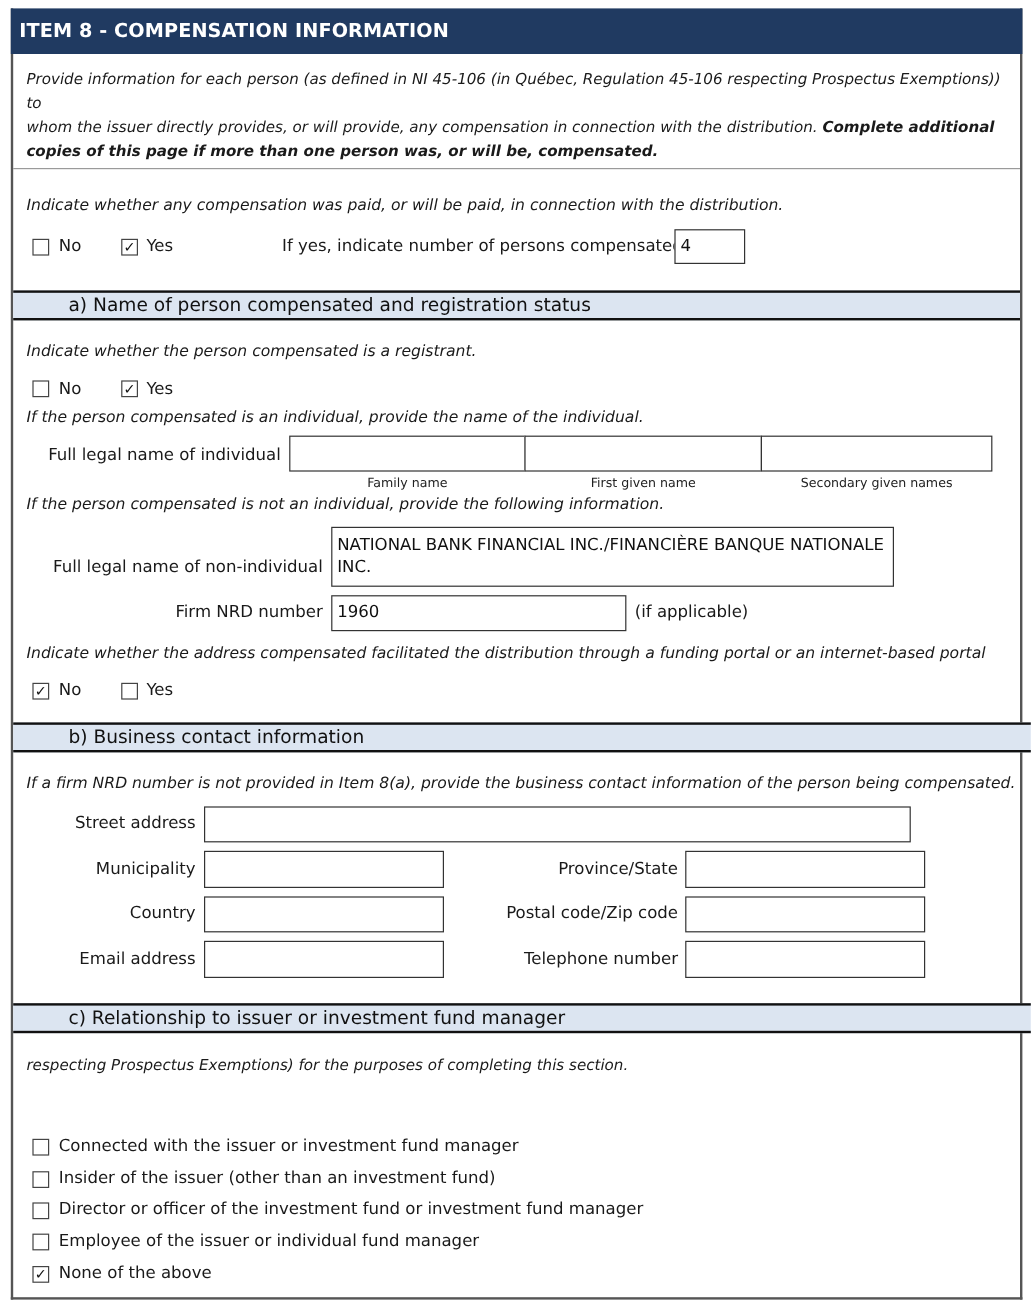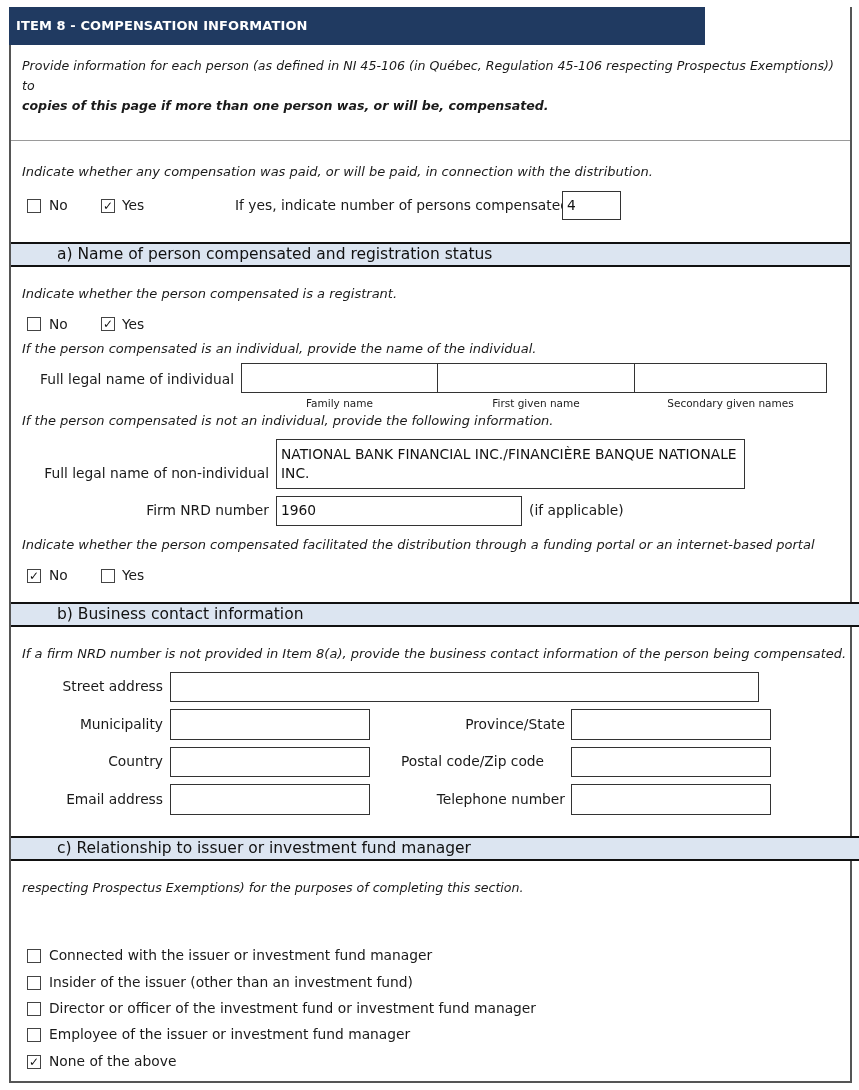--- a/index.html
+++ b/index.html
@@ -1,22 +1,22 @@
 <!DOCTYPE html>
 <html><head>
 <meta charset="utf-8">
 <style>
   html, body { margin:0; padding:0; background:#ffffff; }
   body { width:859px; height:1090px; position:relative; overflow:hidden;
          font-family:"DejaVu Sans", "Liberation Sans", sans-serif; color:#1a1a1a; }
   .frame { position:absolute; left:9px; top:7px; width:843px; height:1076px;
            border:2px solid #555555; border-top:none; box-sizing:border-box; }
   .abs { position:absolute; }
-  .hdr { position:absolute; left:9px; top:7px; width:696px; height:38px;
-         background:#203a61; color:#ffffff; font-weight:bold; font-size:13px;
+  .hdr { position:absolute; left:9px; top:7px; width:843px; height:38px;
+         background:#203a61; color:#ffffff; font-weight:bold; font-size:16px;
          line-height:38px; padding-left:7px; box-sizing:border-box; letter-spacing:0.1px; }
   .intro { font-size:12.6px; font-style:italic; line-height:20px; color:#1a1a1a; }
   .intro b { font-weight:bold; }
   .hr-gray { position:absolute; left:11px; width:839px; height:1px; background:#9a9a9a; }
   .secbar { position:absolute; left:11px; width:839px; height:21px; background:#dce5f1;
             border-top:2px solid #111111; border-bottom:2px solid #111111;
             font-size:15.5px; line-height:21px; color:#111111; }
   .secbar span { position:absolute; left:46px; top:0; white-space:nowrap; }
   .ital { font-size:13px; font-style:italic; white-space:nowrap; }
   .lbl { font-size:13.8px; white-space:nowrap; }
@@ -29,20 +29,21 @@
 </style>
 </head>
 <body>
 
 <div class="frame"></div>
 
 <div class="hdr">ITEM 8 - COMPENSATION INFORMATION</div>
 
 <div class="abs intro" style="left:22px; top:56px; width:820px;">
   <div>Provide information for each person (as defined in NI 45-106 (in Québec, Regulation 45-106 respecting Prospectus Exemptions)) to</div>
+  <div><span>whom the issuer directly provides, or will provide, any compensation in connection with the distribution. </span><b>Complete additional</b></div>
   <div><b>copies of this page if more than one person was, or will be, compensated.</b></div>
 </div>
 
 <div class="hr-gray" style="top:140px;"></div>
 
 <div class="abs ital" style="left:22px; top:164px;">Indicate whether any compensation was paid, or will be paid, in connection with the distribution.</div>
 
 <div class="cb" style="left:27px; top:199px;"></div>
 <div class="abs lbl" style="left:49px; top:197px;">No</div>
 <div class="cb" style="left:101px; top:199px;">✓</div>
@@ -77,21 +78,21 @@
 <div class="abs lbl-r" style="left:22px; top:465px; width:247px;">Full legal name of non-individual</div>
 <div class="fld" style="left:276px; top:439px; width:469px; height:50px; padding-top:5px; line-height:19px;">
   <div>NATIONAL BANK FINANCIAL INC./FINANCIÈRE BANQUE NATIONALE</div>
   <div>INC.</div>
 </div>
 
 <div class="abs lbl-r" style="left:22px; top:502px; width:247px;">Firm NRD number</div>
 <div class="fld" style="left:276px; top:496px; width:246px; height:30px; line-height:27px;">1960</div>
 <div class="abs lbl" style="left:529px; top:502px;">(if applicable)</div>
 
-<div class="abs ital" style="left:22px; top:537px;">Indicate whether the person compensated facilitated the distribution through a funding portal or an internet-based portal</div>
+<div class="abs ital" style="left:22px; top:537px;">Indicate whether the address compensated facilitated the distribution through a funding portal or an internet-based portal</div>
 
 <div class="cb" style="left:27px; top:569px;">✓</div>
 <div class="abs lbl" style="left:49px; top:567px;">No</div>
 <div class="cb" style="left:101px; top:569px;"></div>
 <div class="abs lbl" style="left:122px; top:567px;">Yes</div>
 
 <div class="secbar" style="top:602px;padding-left:44px;">
     <span>b) Business contact information</span>
   </div>
 
@@ -100,21 +101,21 @@
 <div class="abs lbl-r" style="left:22px; top:678px; width:141px;">Street address</div>
 <div class="fld" style="left:170px; top:672px; width:589px; height:30px;"></div>
 
 <div class="abs lbl-r" style="left:22px; top:716px; width:141px;">Municipality</div>
 <div class="fld" style="left:170px; top:709px; width:200px; height:31px;"></div>
 <div class="abs lbl-r" style="left:380px; top:716px; width:185px;">Province/State</div>
 <div class="fld" style="left:571px; top:709px; width:200px; height:31px;"></div>
 
 <div class="abs lbl-r" style="left:22px; top:753px; width:141px;">Country</div>
 <div class="fld" style="left:170px; top:747px; width:200px; height:30px;"></div>
-<div class="abs lbl-r" style="left:380px; top:753px; width:185px;text-align:center;">Postal code/Zip code</div>
+<div class="abs lbl-r" style="left:380px; top:753px; width:185px;">Postal code/Zip code</div>
 <div class="fld" style="left:571px; top:747px; width:200px; height:30px;"></div>
 
 <div class="abs lbl-r" style="left:22px; top:791px; width:141px;">Email address</div>
 <div class="fld" style="left:170px; top:784px; width:200px; height:31px;"></div>
 <div class="abs lbl-r" style="left:380px; top:791px; width:185px;">Telephone number</div>
 <div class="fld" style="left:571px; top:784px; width:200px; height:31px;"></div>
 
 <div class="secbar" style="top:836px;padding-left:40px;">
     <span>c) Relationship to issuer or investment fund manager</span>
   </div>
@@ -126,16 +127,16 @@
 <div class="cb" style="left:27px; top:949px;"></div>
 <div class="abs lbl" style="left:49px; top:947px;">Connected with the issuer or investment fund manager</div>
 
 <div class="cb" style="left:27px; top:976px;"></div>
 <div class="abs lbl" style="left:49px; top:974px;">Insider of the issuer (other than an investment fund)</div>
 
 <div class="cb" style="left:27px; top:1002px;"></div>
 <div class="abs lbl" style="left:49px; top:1000px;">Director or officer of the investment fund or investment fund manager</div>
 
 <div class="cb" style="left:27px; top:1028px;"></div>
-<div class="abs lbl" style="left:49px; top:1026px;">Employee of the issuer or investment fund manager</div>
+<div class="abs lbl" style="left:49px; top:1026px;">Employee of the issuer or individual fund manager</div>
 
 <div class="cb" style="left:27px; top:1055px;">✓</div>
 <div class="abs lbl" style="left:49px; top:1053px;">None of the above</div>
 
 </body></html>

